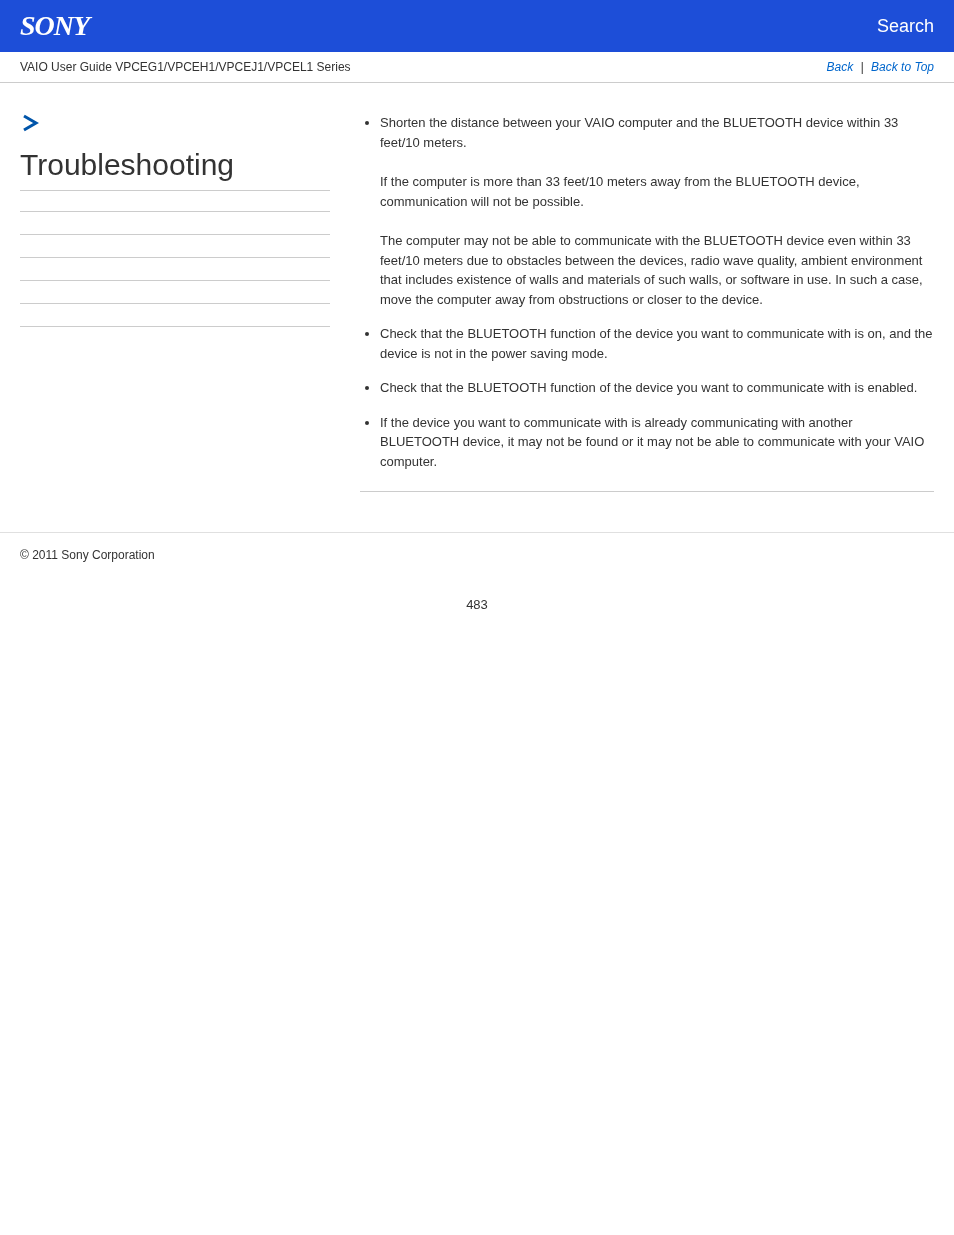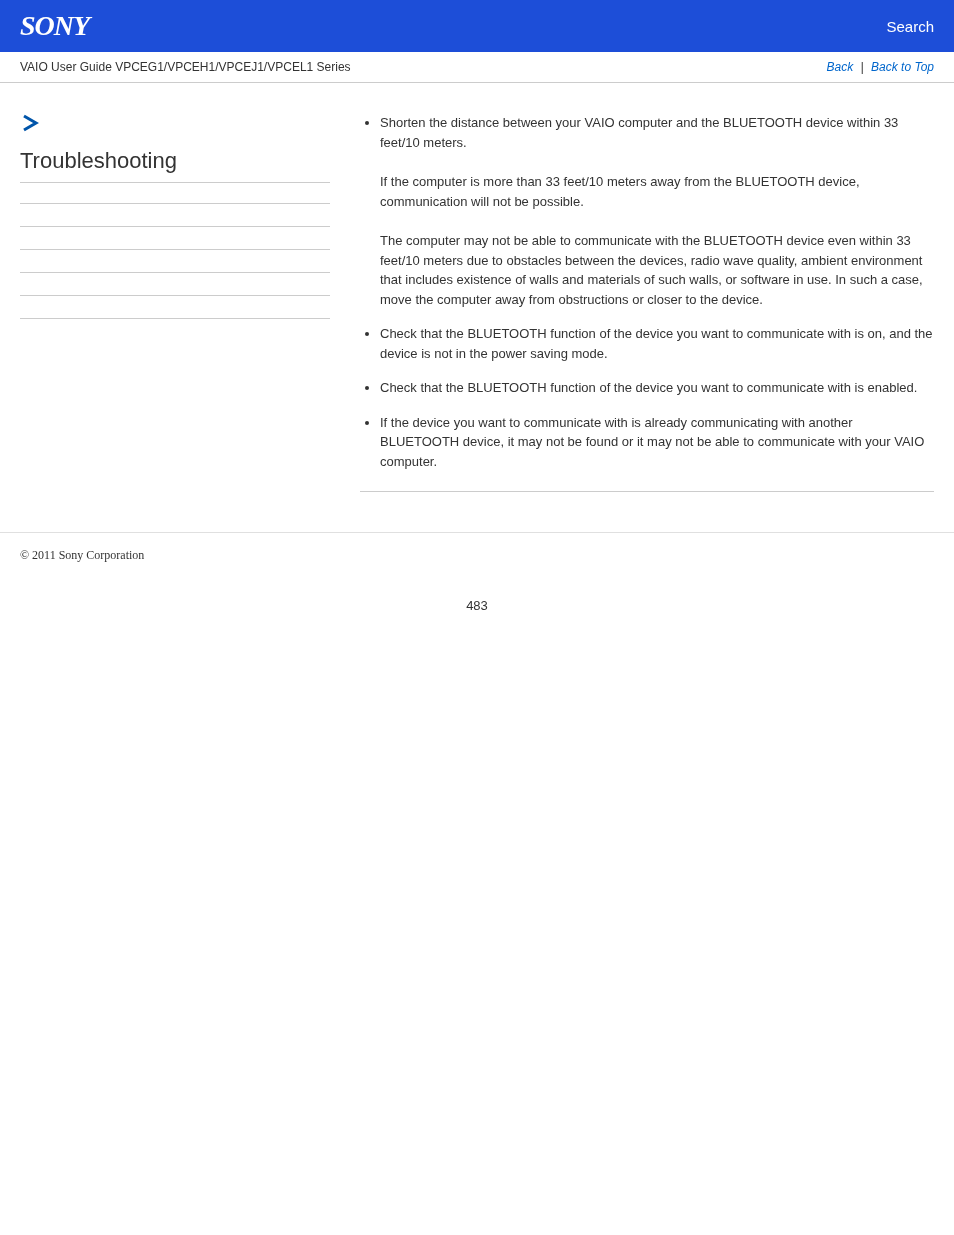--- a/index.html
+++ b/index.html
@@ -23,21 +23,21 @@
     #sony-logo {
       color: #fff;
       font-size: 28px;
       font-weight: 900;
       font-style: italic;
       letter-spacing: -1px;
       font-family: Georgia, serif;
     }
     #search-label {
       color: #fff;
-      font-size: 15px;
+      font-size: 18px;
     }
 
     
     #breadcrumb-bar {
       display: flex;
       justify-content: space-between;
       align-items: flex-end;
       padding: 8px 20px;
       border-bottom: 1px solid #ccc;
     }
@@ -70,21 +70,21 @@
       width: 310px;
       flex-shrink: 0;
     }
     #chevron-icon {
       width: 20px;
       height: 20px;
       margin-bottom: 15px;
       margin-top: 10px;
     }
     #section-title {
-      font-size: 22px;
+      font-size: 30px;
       font-weight: 400;
       color: #333;
       padding-bottom: 8px;
       border-bottom: 1px solid #ccc;
       margin-bottom: 20px;
     }
     .sidebar-line {
       border: none;
       border-top: 1px solid #ccc;
       margin-bottom: 22px;
@@ -113,21 +113,20 @@
       margin-top: 20px;
       margin-bottom: 20px;
     }
 
     
     #footer {
       padding: 15px 20px;
       font-size: 12px;
       color: #333;
       border-top: 1px solid #e0e0e0;
-      font-family: Liberation Serif, serif;
     }
 
     
     #page-number {
       text-align: center;
       font-size: 13px;
       color: #333;
       padding: 20px;
     }
   </style>

